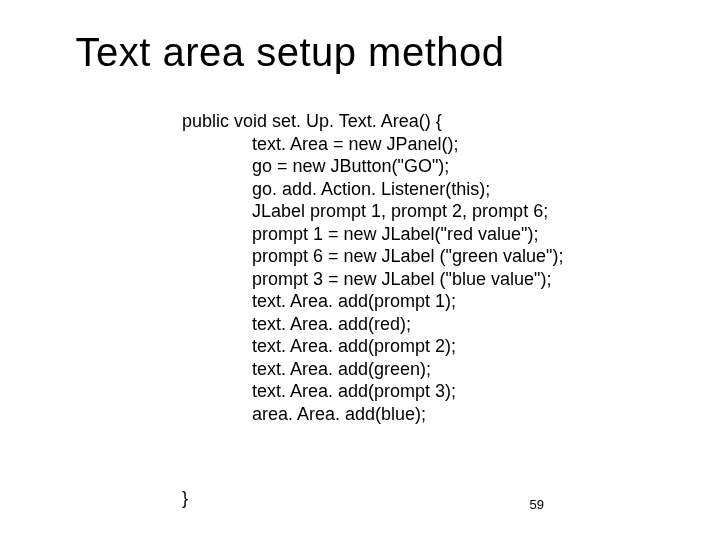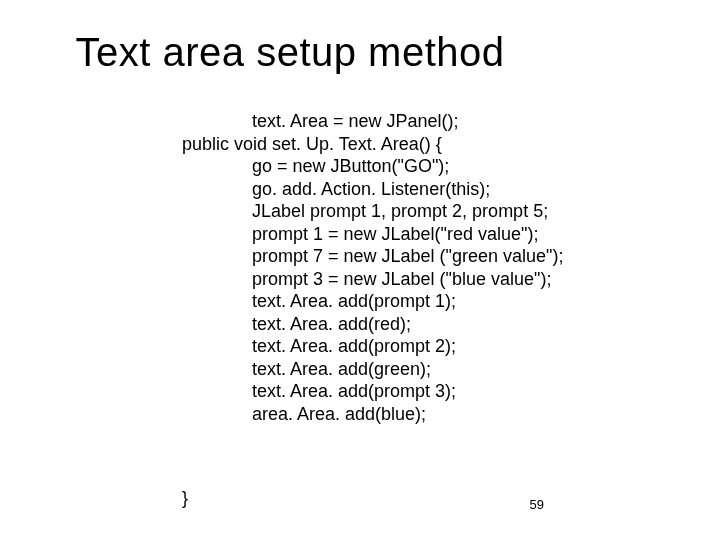--- a/index.html
+++ b/index.html
@@ -58,27 +58,27 @@
   }
 </style>
 </head>
 <body>
 
 <div class="slide">
 
   <div class="title">Text area setup method</div>
 
   <div class="code-block">
+    <span class="code-line">public void set. Up. Text. Area() {</span>
     <span class="code-line"><span class="indent"></span><span>text. Area = new JPanel();</span></span>
-    <span class="code-line">public void set. Up. Text. Area() {</span>
     <span class="code-line"><span class="indent"></span><span>go = new JButton("GO");</span></span>
     <span class="code-line"><span class="indent"></span><span>go. add. Action. Listener(this);</span></span>
-    <span class="code-line"><span class="indent"></span><span>JLabel prompt 1, prompt 2, prompt 5;</span></span>
+    <span class="code-line"><span class="indent"></span><span>JLabel prompt 1, prompt 2, prompt 6;</span></span>
     <span class="code-line"><span class="indent"></span><span>prompt 1 = new JLabel("red value");</span></span>
-    <span class="code-line"><span class="indent"></span><span>prompt 7 = new JLabel ("green value");</span></span>
+    <span class="code-line"><span class="indent"></span><span>prompt 6 = new JLabel ("green value");</span></span>
     <span class="code-line"><span class="indent"></span><span>prompt 3 = new JLabel ("blue value");</span></span>
     <span class="code-line"><span class="indent"></span><span>text. Area. add(prompt 1);</span></span>
     <span class="code-line"><span class="indent"></span><span>text. Area. add(red);</span></span>
     <span class="code-line"><span class="indent"></span><span>text. Area. add(prompt 2);</span></span>
     <span class="code-line"><span class="indent"></span><span>text. Area. add(green);</span></span>
     <span class="code-line"><span class="indent"></span><span>text. Area. add(prompt 3);</span></span>
     <span class="code-line"><span class="indent"></span><span>area. Area. add(blue);</span></span>
   </div>
 
   <div class="close-brace">}</div>

